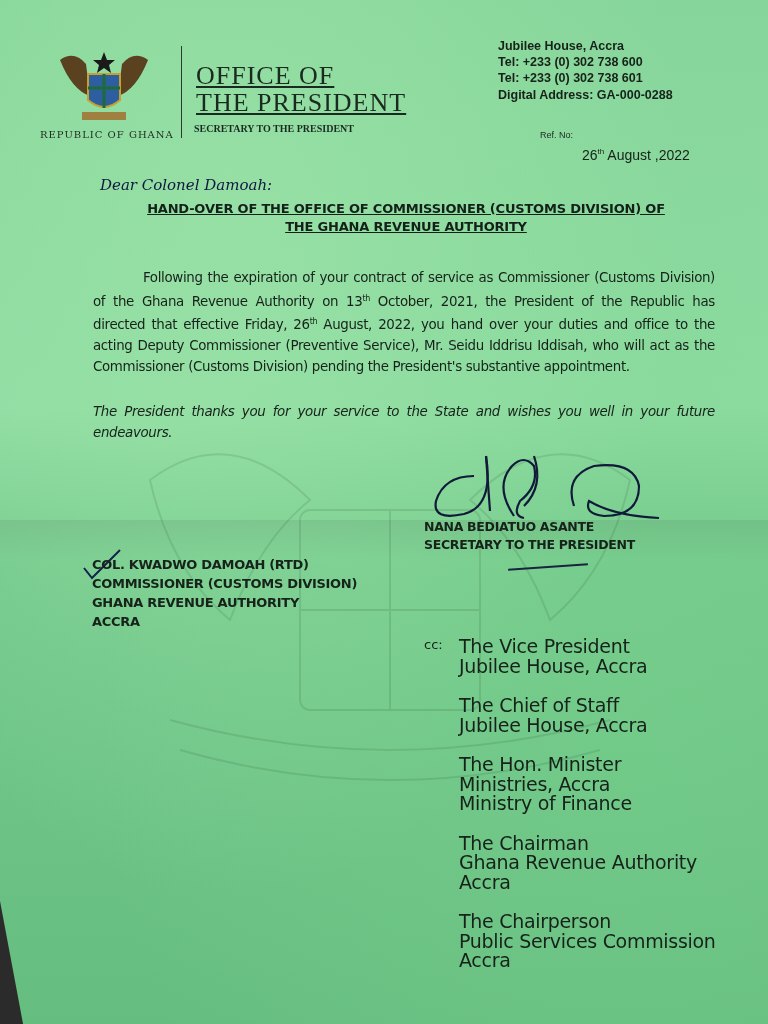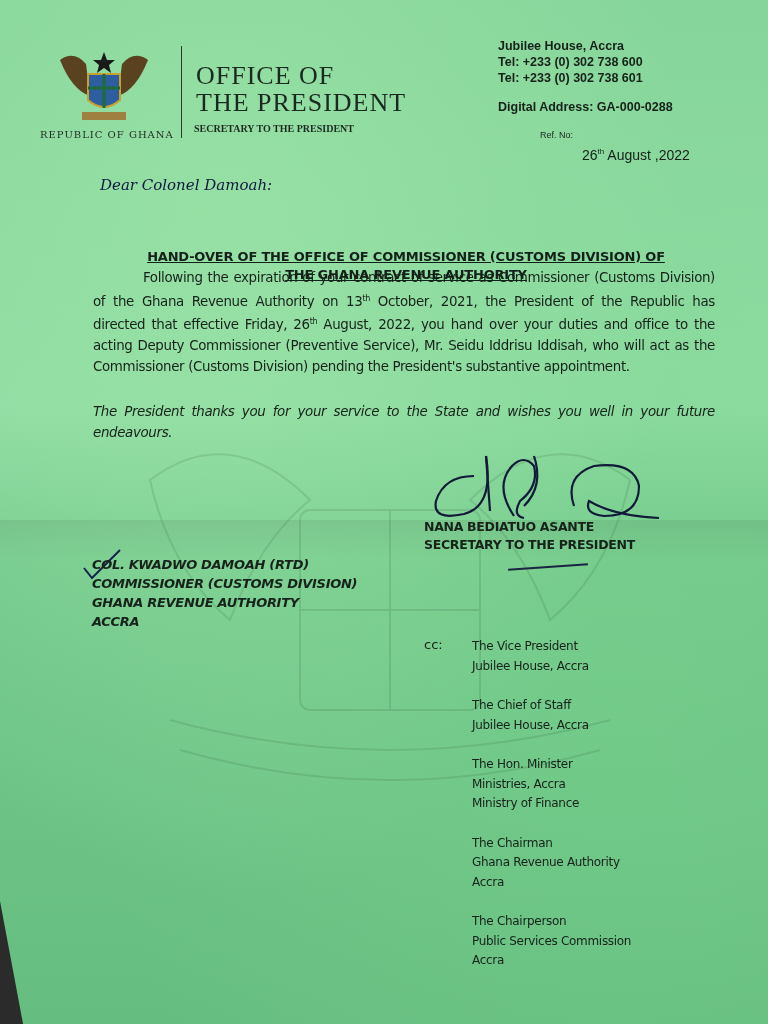--- a/index.html
+++ b/index.html
@@ -25,20 +25,21 @@
   }
   .crest-caption {
     position:absolute; left:40px; top:129px;
     font-family:"DejaVu Serif", serif; font-size:10px; letter-spacing:1px; color:#1f2a22;
   }
   .vrule { position:absolute; left:181px; top:46px; width:1px; height:92px; background:#2b3a2e; }
   .office-title {
     position:absolute; left:196px; top:62px;
     font-family:"Liberation Serif", serif; font-size:26px; line-height:27px; color:#1b2a20;
     letter-spacing:1px;
+    text-decoration:underline;
   }
   .office-sub {
     position:absolute; left:194px; top:123px;
     font-family:"Liberation Serif", serif; font-weight:bold; font-size:10px; color:#1b2a20;
   }
   .contact {
     position:absolute; left:498px; top:38px;
     font-family:"Liberation Sans", sans-serif; font-weight:bold; font-size:12.5px; line-height:16px; color:#16221a;
   }
   .ref-label { position:absolute; left:500px; top:130px; font-family:"Liberation Sans", sans-serif; font-size:9px; color:#1b2a20;padding-left:40px; }
@@ -49,47 +50,47 @@
   }
   .date { position:absolute; left:582px; top:147px; font-family:"Liberation Sans", sans-serif; font-size:14px; color:#16221a; }
   .date sup { font-size:8px; }
   .salutation {
     position:absolute; left:100px; top:176px;
     font-family:"DejaVu Serif", serif; font-style:italic; font-size:15px; color:#101840;
   }
   .subject {
     position:absolute; left:96px; top:200px; width:620px; text-align:center;
     font-family:"DejaVu Sans", sans-serif; font-weight:bold; font-size:13px; line-height:18px; color:#14201a;
-    text-decoration:underline; letter-spacing:-0.2px;margin-top:48px;
+    text-decoration:underline; letter-spacing:-0.2px;
   }
   .body-text {
     position:absolute; left:93px; width:622px;
     font-family:"DejaVu Sans", sans-serif; font-size:13.4px; line-height:20.5px; color:#16221a;
     text-align:justify; letter-spacing:-0.35px;
   }
   .body-text sup { font-size:8px; }
   .p1 { top:268px; text-indent:50px; }
   .p2 { top:402px;font-style:italic; }
   .signature {
     position:absolute; left:424px; top:446px; width:240px; height:80px;
   }
   .signatory {
     position:absolute; left:424px; top:518px;
     font-family:"DejaVu Sans", sans-serif; font-weight:bold; font-size:12.5px; line-height:18px; color:#16221a; letter-spacing:-0.3px;
   }
   .sig-underline { position:absolute; left:508px; top:566px; width:80px; height:2px; background:#1a2440; transform:rotate(-4deg); }
   .addressee {
     position:absolute; left:92px; top:555px;
-    font-family:"DejaVu Sans", sans-serif; font-weight:bold; font-size:13px; line-height:19px; color:#16221a; letter-spacing:-0.3px;font-style:italic;
+    font-family:"DejaVu Sans", sans-serif; font-weight:bold; font-size:13px; line-height:19px; color:#16221a; letter-spacing:-0.3px;
   }
   .tick { position:absolute; left:82px; top:548px; width:40px; height:32px; }
   .cc-label { position:absolute; left:424px; top:637px; font-family:"DejaVu Sans", sans-serif; font-size:13px; color:#16221a; }
   .cc-list {
-    position:absolute; left:472px; top:637px;
-    font-family:"DejaVu Sans", sans-serif; font-size:12px; line-height:19.5px; color:#16221a; letter-spacing:-0.3px;
+    position:absolute; left:459px; top:637px;
+    font-family:"DejaVu Sans", sans-serif; font-size:19px; line-height:19.5px; color:#16221a; letter-spacing:-0.3px;
   }
   .cc-block { margin-bottom:20px; }
   .cc-block div { white-space:nowrap; }
   .watermark { position:absolute; left:110px; top:420px; width:560px; height:420px; opacity:0.12; }
 </style>
 </head>
 <body>
 
 <div class="paper">
   <div class="fold"></div>
@@ -121,21 +122,21 @@
   <div class="office-title">
     <div>OFFICE OF</div>
     <div>THE PRESIDENT</div>
   </div>
   <div class="office-sub">SECRETARY TO THE PRESIDENT</div>
 
   <div class="contact">
     <div>Jubilee House, Accra</div>
     <div>Tel: +233 (0) 302 738 600</div>
     <div>Tel: +233 (0) 302 738 601</div>
-    <div style="margin-top:13px">Digital Address: GA-000-0288</div>
+    <div style="margin-top:1px">Digital Address: GA-000-0288</div>
   </div>
 
   <div class="ref-label">Ref. No:</div>
   <div class="date"><span>26</span><sup>th</sup><span> August ,2022</span></div>
 
   <div class="salutation">Dear Colonel Damoah:</div>
 
   <div class="subject">
     <div>HAND-OVER OF THE OFFICE OF COMMISSIONER (CUSTOMS DIVISION) OF</div>
     <div>THE GHANA REVENUE AUTHORITY</div>

